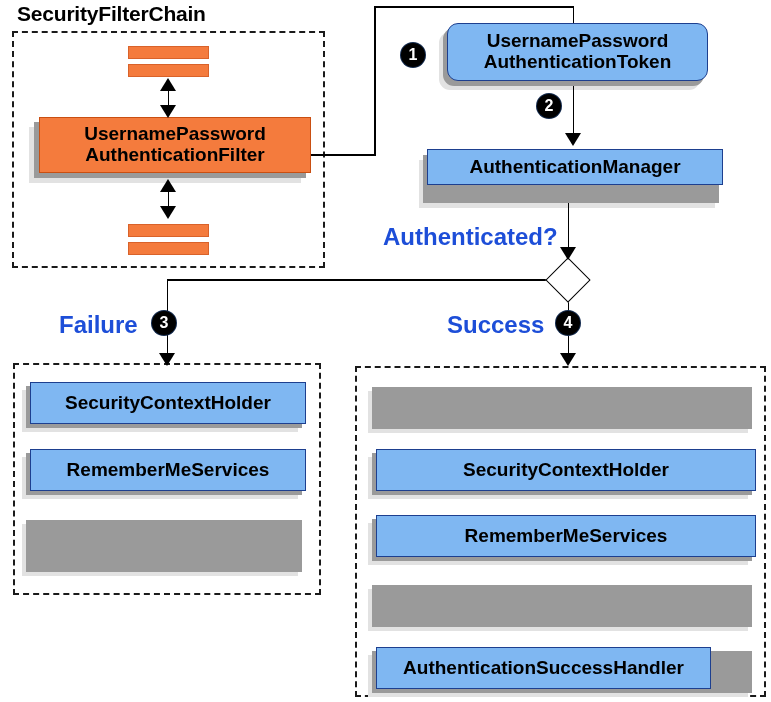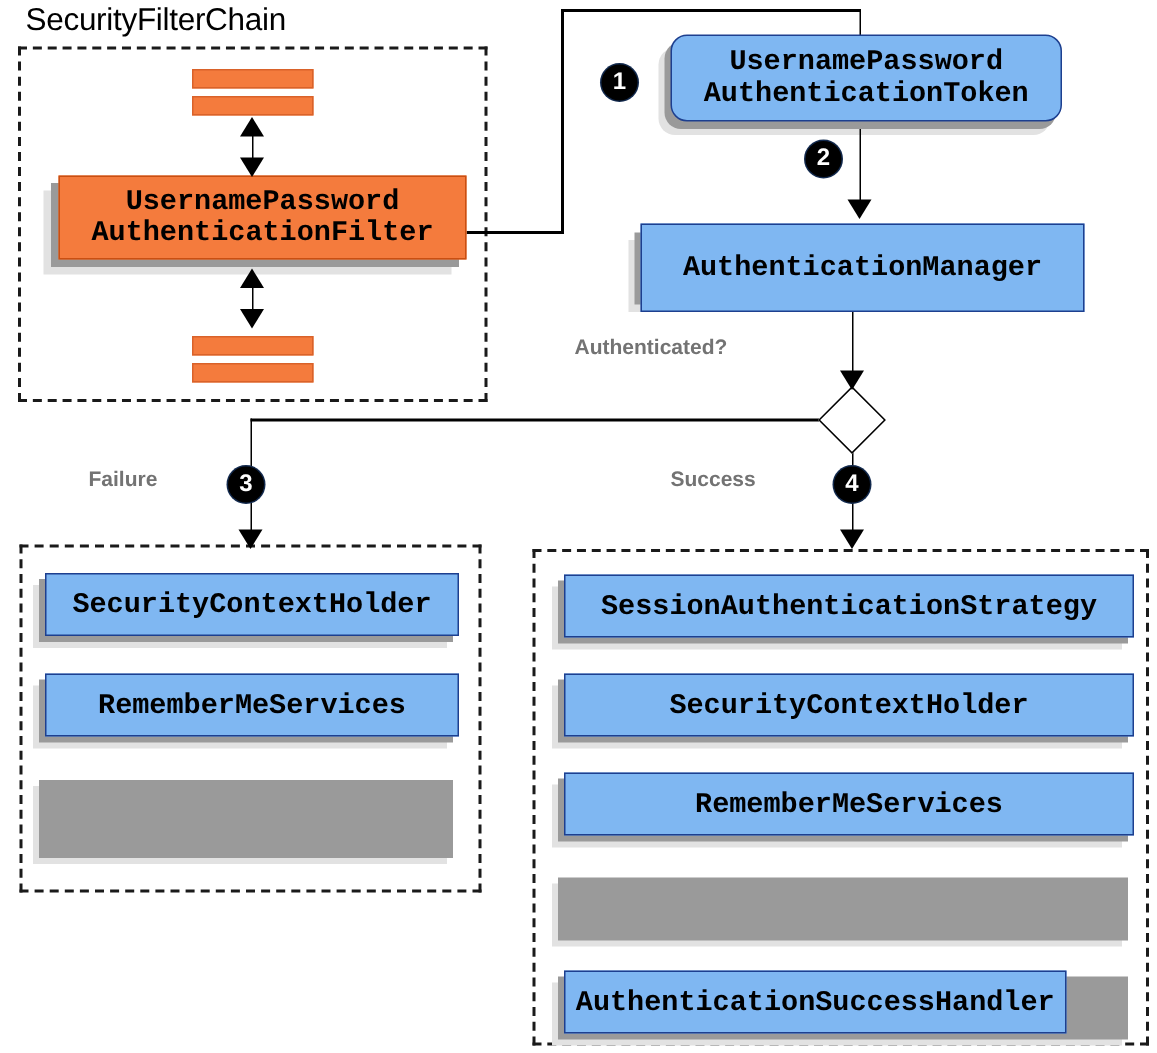--- a/index.html
+++ b/index.html
@@ -21,40 +21,40 @@
   
   .group {
     position: absolute;
     border: 2px dashed #1a1a1a;
     box-sizing: border-box;
     background: transparent;
   }
   .group-title {
     position: absolute;
     font-size: 21px;
-    font-weight: normal;
+    font-weight: bold;
     color: #000000;
     letter-spacing: -0.2px;
     white-space: nowrap;
   }
 
   
   .node {
     position: absolute;
     box-sizing: border-box;
     display: flex;
     align-items: center;
     justify-content: center;
     text-align: center;
     font-weight: bold;
     color: #000000;
     line-height: 1.08;
     z-index: 3;
   }
-  .node .label { white-space: pre-line; display:block;font-family:Liberation Mono, monospace; }
+  .node .label { white-space: pre-line; display:block; }
 
   .node.blue {
     background: #7FB7F2;
     border: 1.5px solid #1d3f8f;
     font-size: 19px;
   }
   .node.orange {
     background: #F47B3D;
     border: 1.5px solid #c94f12;
     font-size: 19px;
@@ -105,23 +105,23 @@
     background: #ffffff;
     border: 1.6px solid #000000;
     transform: rotate(45deg);
     box-sizing: border-box;
     z-index: 3;
   }
 
   
   .edge-label {
     position: absolute;
-    font-size: 14px;
-    font-weight: bold;
-    color: #737373;
+    font-size: 24px;
+    font-weight: bold;
+    color: #1d4ed8;
     white-space: nowrap;
     z-index: 5;
   }
 
   
   .badge {
     position: absolute;
     width: 24px;
     height: 24px;
     border-radius: 50%;
@@ -180,21 +180,21 @@
     <span class="label">UsernamePassword
 AuthenticationToken</span>
   </div>
 
   <div class="line-v" style="left:572.5px; top:81px; height:54px;"></div>
   <div class="arrow-down" style="left:565px; top:133px;"></div>
   <div class="badge" style="left:537px; top:94px;">2</div>
 
   <div class="shadow2" style="left:419px; top:160px; width:296px; height:48px;"></div>
   <div class="shadow1" style="left:423px; top:155px; width:296px; height:48px;"></div>
-  <div class="node blue" style="left:427px; top:149px; width:296px; height:59px;">
+  <div class="node blue" style="left:427px; top:149px; width:296px; height:36px;">
     <span class="label">AuthenticationManager</span>
   </div>
 
   <div class="line-v" style="left:567.5px; top:197px; height:55px;"></div>
   <div class="arrow-down" style="left:560px; top:247px;"></div>
 
   <div class="edge-label" style="left:383px; top:223px;">Authenticated?</div>
 
   <div class="diamond" style="left:552px; top:264px; width:32px; height:32px;"></div>
 
@@ -225,23 +225,20 @@
     <span class="label">RememberMeServices</span>
   </div>
 
   <div class="shadow2" style="left:22px; top:524px; width:276px; height:52px;"></div>
   <div class="shadow1" style="left:26px; top:520px; width:276px; height:52px;"></div>
 
   <div class="group" style="left:355px; top:366px; width:411px; height:331px;"></div>
 
   <div class="shadow2" style="left:368px; top:391px; width:380px; height:42px;"></div>
   <div class="shadow1" style="left:372px; top:387px; width:380px; height:42px;"></div>
-  <div class="node blue" style="left:376px; top:383px; width:380px; height:42px;">
-    <span class="label">SessionAuthenticationStrategy</span>
-  </div>
 
   <div class="shadow2" style="left:368px; top:457px; width:380px; height:42px;"></div>
   <div class="shadow1" style="left:372px; top:453px; width:380px; height:42px;"></div>
   <div class="node blue" style="left:376px; top:449px; width:380px; height:42px;">
     <span class="label">SecurityContextHolder</span>
   </div>
 
   <div class="shadow2" style="left:368px; top:523px; width:380px; height:42px;"></div>
   <div class="shadow1" style="left:372px; top:519px; width:380px; height:42px;"></div>
   <div class="node blue" style="left:376px; top:515px; width:380px; height:42px;">

